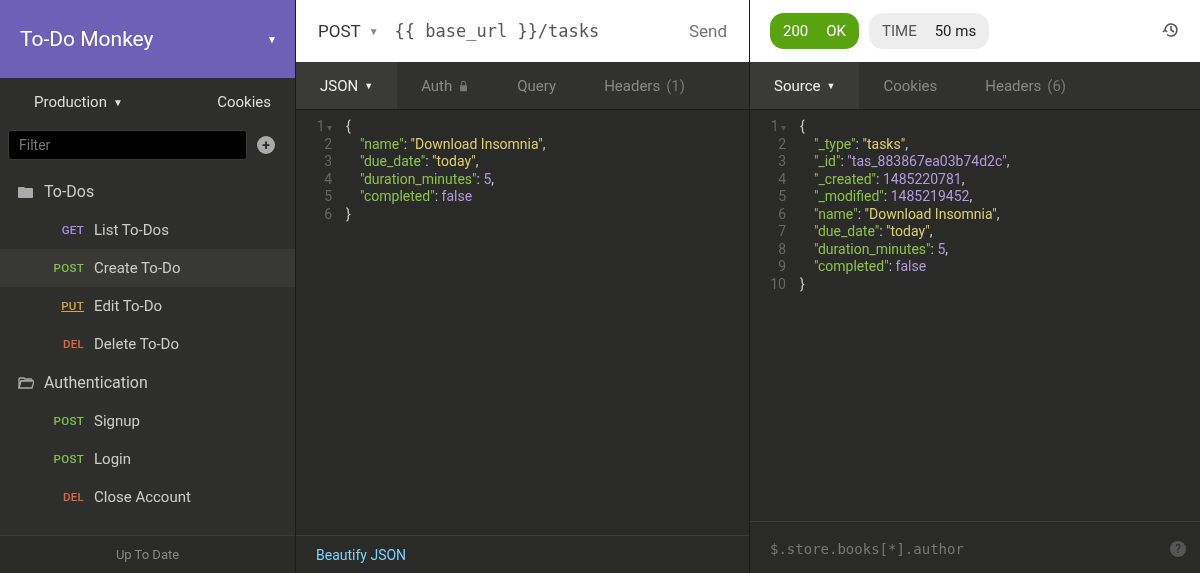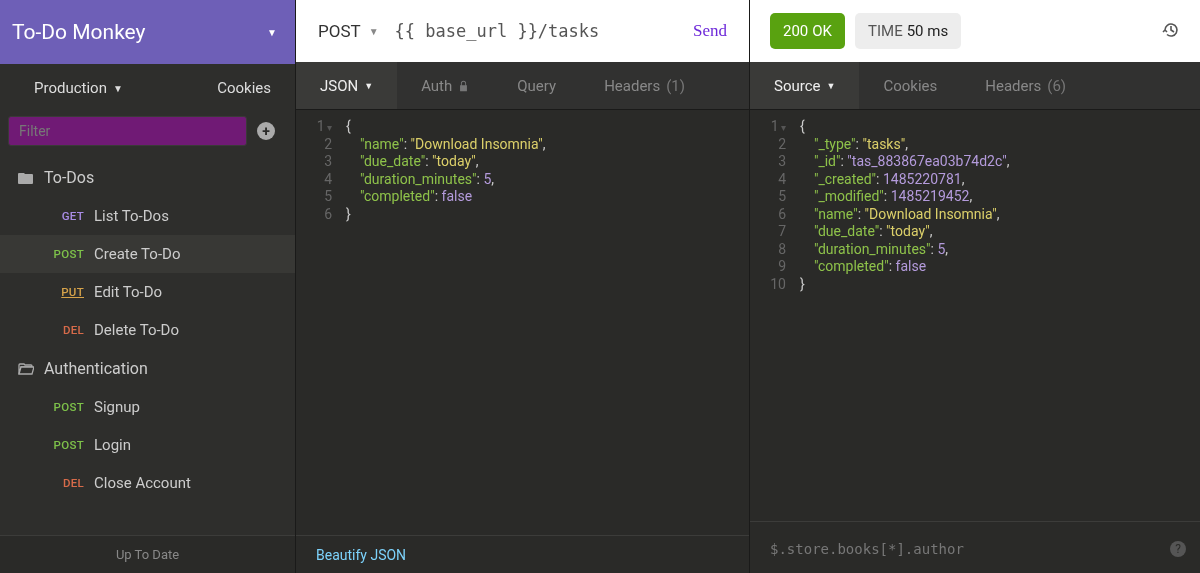--- a/index.html
+++ b/index.html
@@ -1,26 +1,26 @@
 <!DOCTYPE html>
 <html><head>
 <meta charset="utf-8">
 <style>
   * { box-sizing: border-box; margin: 0; padding: 0; font-family: -apple-system, BlinkMacSystemFont, "Segoe UI", Roboto, sans-serif; }
   body { width: 1200px; height: 573px; display: flex; background: #2a2a28; color: #ccc; overflow: hidden; font-size: 14px; }
 
   
   .sidebar { width: 296px; background: #2e2e2c; display: flex; flex-direction: column; border-right: 1px solid #1a1a19; }
-  .ws-header { background: #6e5fb7; color: #fff; height: 64px; display: flex; align-items: center; justify-content: space-between; padding: 0 18px 0 12px; }
+  .ws-header { background: #6e5fb7; color: #fff; height: 78px; display: flex; align-items: center; justify-content: space-between; padding: 0 18px 0 20px; }
   .ws-title { font-size: 21px; font-weight: 400; }
   .ws-caret, .env-caret { font-size: 10px; }
   .env-row { display: flex; align-items: center; justify-content: space-between; height: 48px; padding: 0 24px 0 34px; font-size: 15px; color: #ddd; }
   .env-left { display: flex; align-items: center; gap: 6px; }
   .filter-row { display: flex; align-items: center; padding: 4px 20px 12px 8px; gap: 10px; }
-  .filter-input { flex: 1; background: #701a75; border: 1px solid #3a3a38; border-radius: 3px; padding: 6px 10px; color: #aaa; font-size: 14px; outline: none; }
+  .filter-input { flex: 1; background: #000000; border: 1px solid #3a3a38; border-radius: 3px; padding: 6px 10px; color: #aaa; font-size: 14px; outline: none; }
   .filter-input::placeholder { color: #777; }
   .plus-btn { width: 18px; height: 18px; border-radius: 50%; background: #aaa; color: #2a2a28; display:flex; align-items:center; justify-content:center; font-size: 14px; font-weight: bold; cursor: pointer; }
 
   .folder { display: flex; align-items: center; gap: 10px; padding: 10px 18px; color: #ccc; font-size: 16px; cursor: pointer; }
   .folder svg { flex-shrink:0; }
 
   .req-item { display: flex; align-items: center; padding: 10px 0 10px 42px; cursor: pointer; font-size: 15px; color: #ccc; }
   .req-item.active { background: #383835; }
   .req-method { width: 42px; font-size: 11.5px; font-weight: 500; text-align: right; margin-right: 10px; letter-spacing: 0.3px; }
   .m-get { color: #a98de6; }
@@ -28,21 +28,21 @@
   .m-put { color: #d6a34a; text-decoration: underline; }
   .m-del { color: #d86b4a; }
 
   .status-bar { margin-top: auto; display:flex; align-items:center; justify-content:center; color:#888; font-size:13px; height: 38px; border-top: 1px solid #3c3c3a; background:#2a2a28; }
 
   
   .req-panel { width: 454px; display:flex; flex-direction:column; border-right: 1px solid #1a1a19; }
   .url-bar { height: 62px; background: #fff; display: flex; align-items: center; padding: 0 22px; gap: 16px; color: #333; }
   .method-sel { font-size: 17px; color: #333; display:flex; align-items:center; gap:8px; cursor:pointer; }
   .url-text { flex:1; font-size: 17px; color: #555; font-family: Menlo, monospace; }
-  .send-btn { font-size: 17px; color: #6d28d9; cursor:pointer;font-family:Liberation Serif, serif; }
+  .send-btn { font-size: 17px; color: #737373; cursor:pointer; }
 
   .tabs { height: 48px; background: #313130; display: flex; align-items: stretch; border-bottom: 1px solid #1a1a19; }
   .tab { display:flex; align-items:center; justify-content:center; padding: 0 24px; color: #888; font-size: 15px; cursor:pointer; gap: 6px; }
   .tab.active { background: #3a3a38; color: #eee; }
   .tab .count { color: #777; }
   .tab-caret { font-size: 9px; }
 
   .editor { flex:1; display:flex; font-family: Menlo, Consolas, monospace; font-size: 14px; line-height: 1.25; background: #2a2a28; overflow:hidden; }
   .gutter { width: 50px; padding: 8px 8px 8px 0; text-align:right; color: #666; user-select:none; }
   .gutter .gl { padding: 0 6px 0 0; }
@@ -54,21 +54,21 @@
   .tok-pstr { color: #b49bdc; }
   .tok-num { color: #b49bdc; }
   .tok-bool { color: #b49bdc; }
   .tok-punc { color: #ccc; }
 
   .bottom-row { height: 38px; display:flex; align-items:center; padding: 0 20px; color:#7dd3fc; font-size:14px; border-top: 1px solid #3c3c3a; }
 
   
   .res-panel { flex:1; display:flex; flex-direction:column; }
   .res-header { height: 62px; background: #fff; display:flex; align-items:center; padding: 0 20px; gap: 10px; }
-  .pill { border-radius: 5px; padding: 9px 13px; font-size: 15px; display:flex; align-items:flex-end; gap: 4px; }
+  .pill { border-radius: 14px; padding: 9px 13px; font-size: 15px; display:flex; align-items:flex-end; gap: 18px; }
   .pill-status { background:#59a210; color:#fff; }
   .pill-grey { background:#ededed; color:#555; }
   .pill-grey b { color:#222; font-weight:400; }
   .history-icon { margin-left:auto; cursor:pointer; color:#555; }
 
   .res-bottom-row { height: 52px; display:flex; align-items:center; justify-content:space-between; padding: 2px 14px 0 20px; color:#777; font-size:14px; border-top: 1px solid #3c3c3a; }
   .res-bottom-row .mono { font-family: Menlo, monospace; }
   .help-icon { width:16px; height:16px; border-radius:50%; background:#555; color:#2a2a28; display:flex; align-items:center; justify-content:center; font-size:12px; cursor:pointer; }
 
   svg.lock { width: 11px; height: 12px; }

